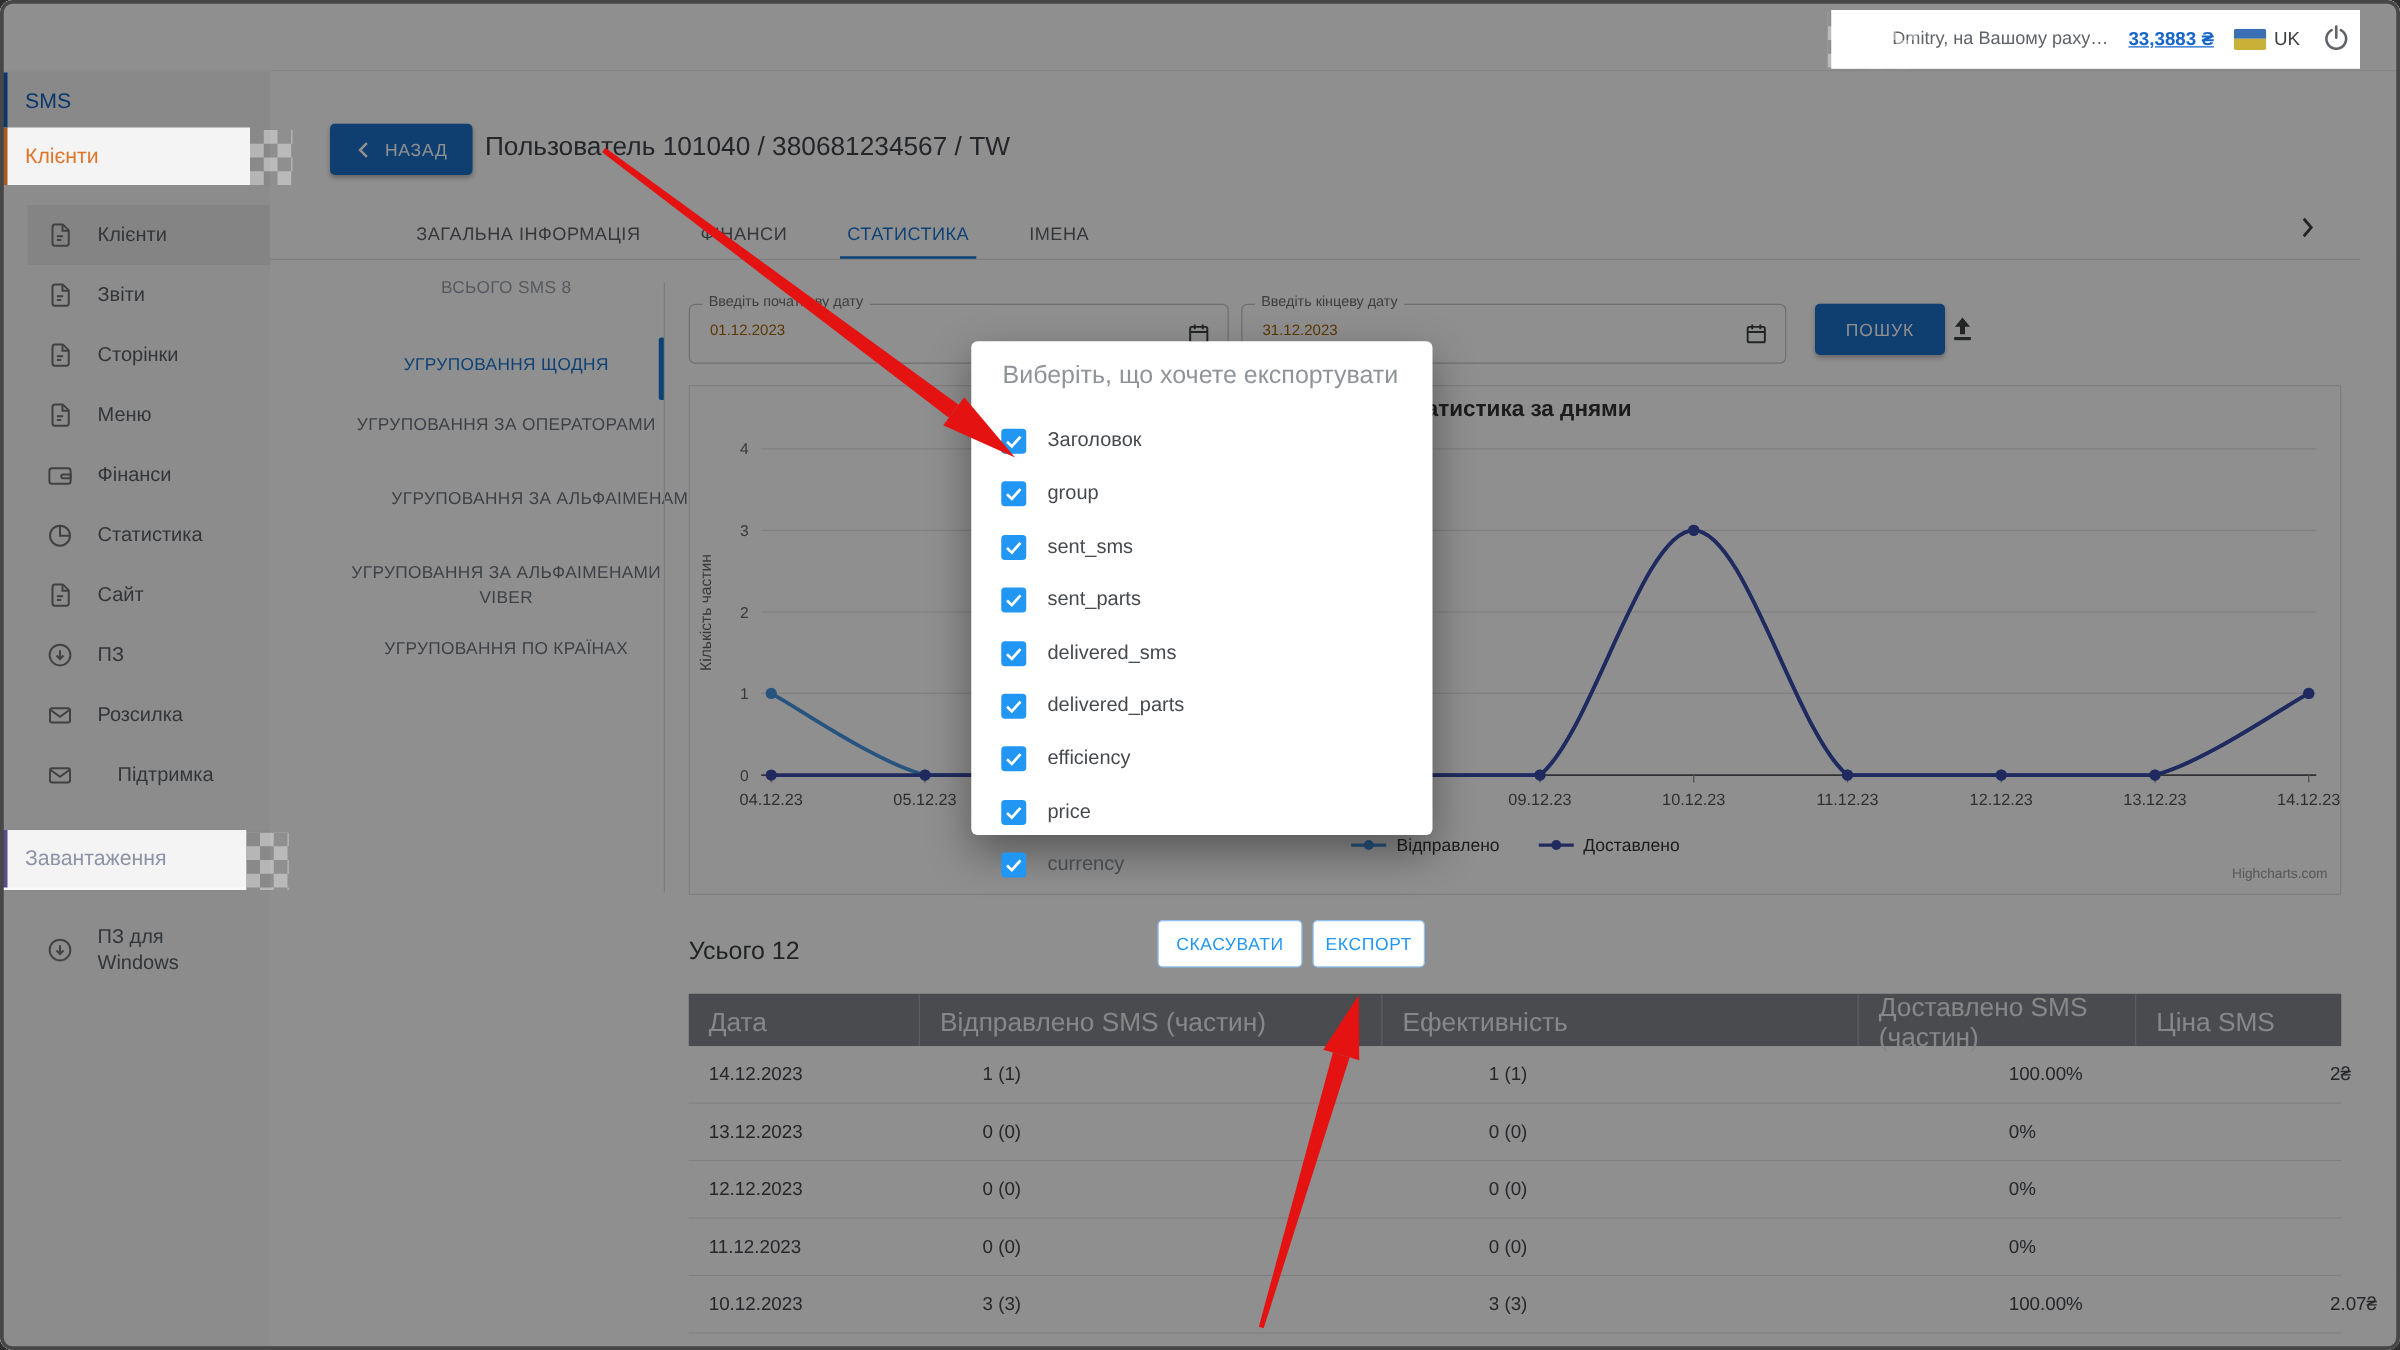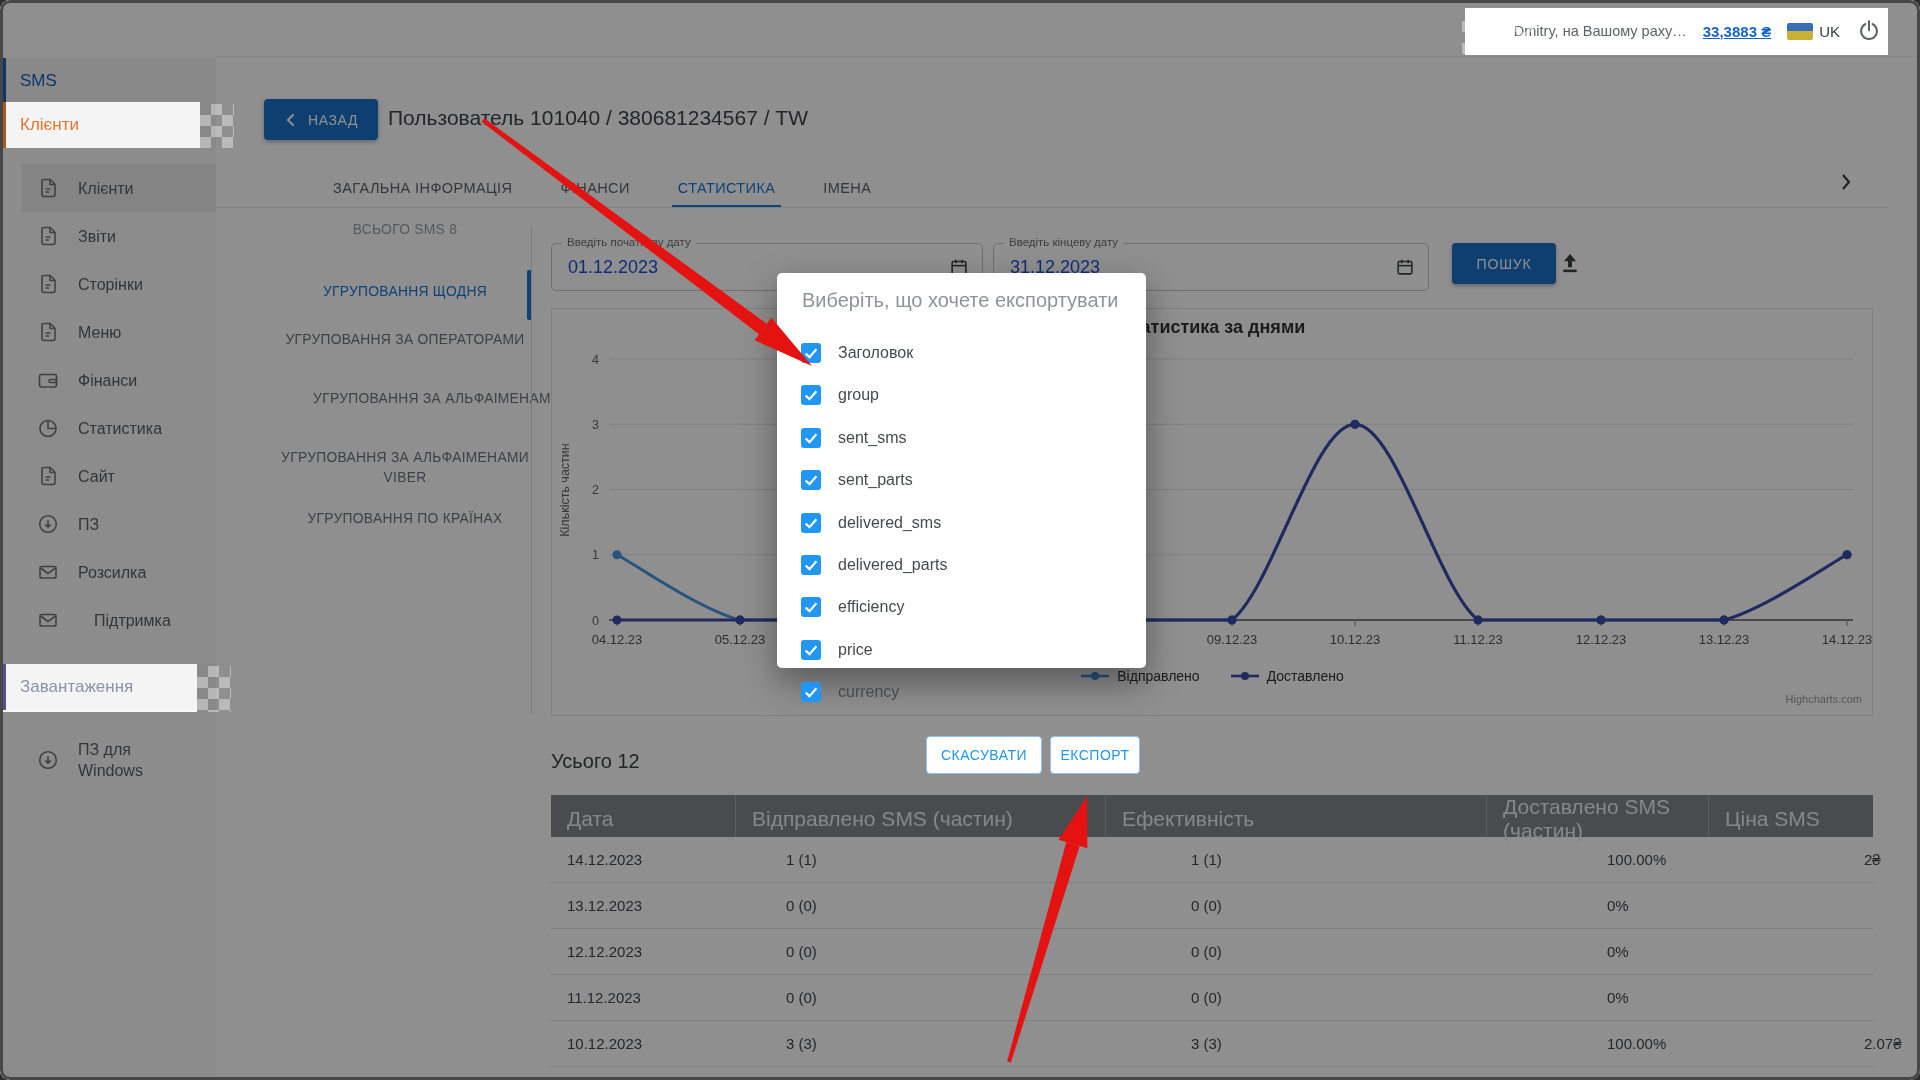--- a/index.html
+++ b/index.html
@@ -54,21 +54,21 @@
   .subnav-item{position:absolute;left:280px;width:250px;text-align:center;font-size:13.8px;
                letter-spacing:.3px;color:#6e757e;line-height:20px;cursor:pointer;}
   .subnav-total{color:#9aa1a9;cursor:default;}
   .subnav-item.active{color:#1976d2;}
   .subnav-bar{left:527px;top:270px;width:5px;height:50px;background:#1976d2;border-radius:2px;}
   .subnav-divider{left:531px;top:226px;width:1px;height:488px;background:#dedede;}
 
   
   .dfield{position:absolute;top:243px;height:48px;border:1px solid #c6c6c6;border-radius:5px;background:#fff;box-sizing:border-box;}
   .dfield .flabel{position:absolute;top:-8px;left:10px;background:#fff;padding:0 5px;font-size:11.5px;color:#6f6f6f;}
-  .dfield .fvalue{position:absolute;left:16px;top:13px;font-size:18px;color:#1d4ed8;}
+  .dfield .fvalue{position:absolute;left:16px;top:13px;font-size:12px;color:#a16207;}
   .dfield .cal{position:absolute;right:12px;top:12px;cursor:pointer;}
   .btn-search{left:1452px;top:243px;width:104px;height:41px;background:#1971c8;border-radius:4px;color:#fff;
               display:flex;align-items:center;justify-content:center;font-size:14px;letter-spacing:.8px;
               box-shadow:0 2px 4px rgba(0,0,0,.28);cursor:pointer;}
   .btn-upload{left:1556px;top:248px;width:28px;height:28px;cursor:pointer;}
 
   
   .chart-card{left:551px;top:308px;width:1322px;height:408px;background:#fff;border:1px solid #e3e3e3;box-sizing:border-box;}
   .chart-title{left:551px;top:317px;width:1322px;text-align:center;font-size:18px;font-weight:bold;color:#333;}
   #chart-svg{left:551px;top:308px;}

